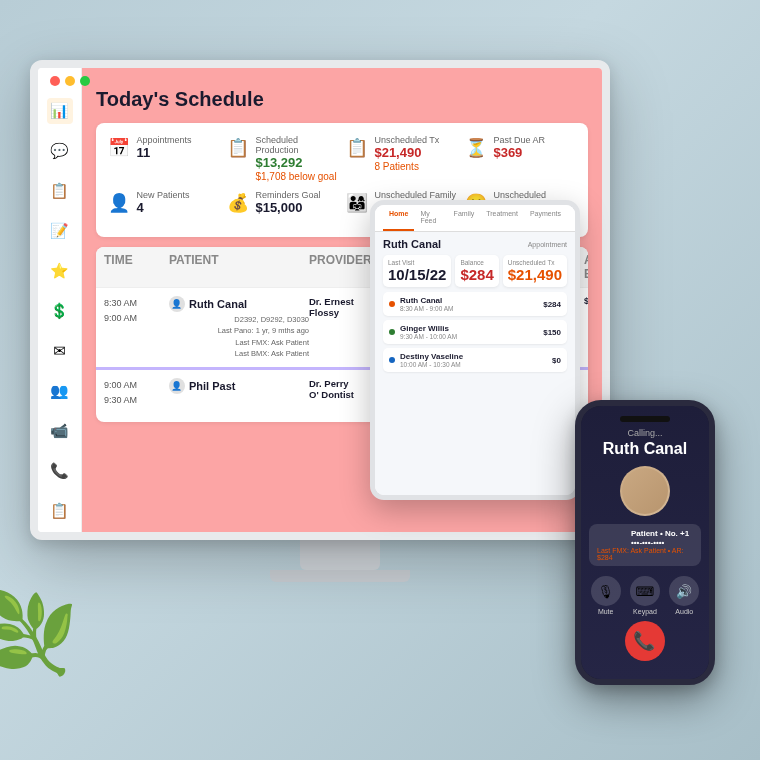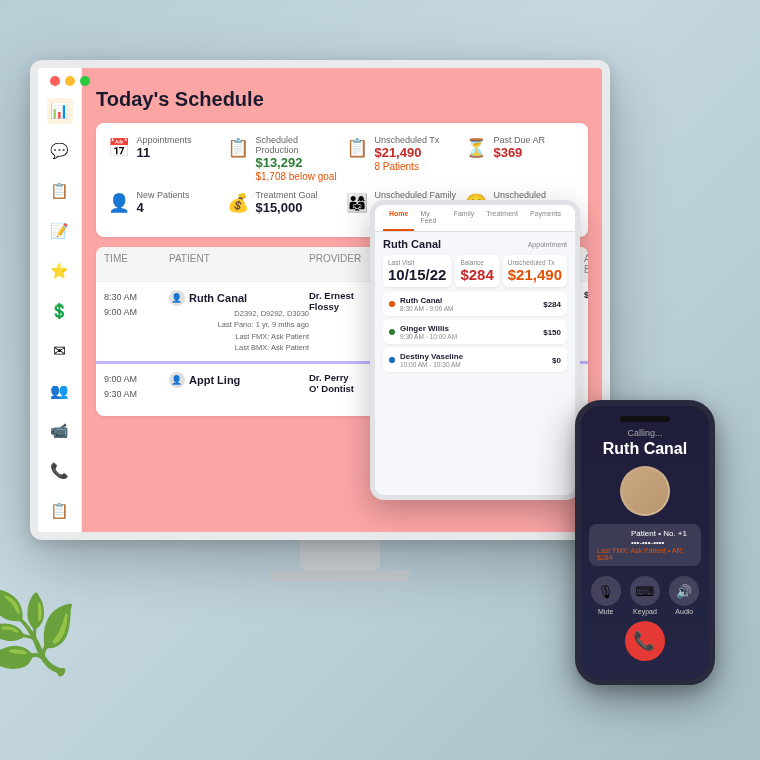--- a/index.html
+++ b/index.html
@@ -165,22 +165,22 @@
 
     .table-header {
       display: grid;
       grid-template-columns: 65px 140px 90px 130px 55px 60px;
       background: #f5f5f5;
       padding: 6px 8px;
       border-bottom: 1px solid #eee;
     }
 
     .th {
-      font-size: 10px;
-      font-weight: 400;
+      font-size: 12px;
+      font-weight: 700;
       color: #888;
       text-transform: uppercase;
     }
 
     .table-row {
       display: grid;
       grid-template-columns: 65px 140px 90px 130px 55px 60px;
       padding: 8px;
       border-bottom: 3px solid #c4b5fd;
       align-items: start;
@@ -347,21 +347,21 @@
       background: rgba(255,255,255,0.12);
       border-radius: 8px;
       padding: 5px 8px;
       width: 100%;
       margin-bottom: 6px;
     }
 
     .call-info-value {
       font-size: 8px;
       color: white;
-      font-weight: 400;
+      font-weight: 700;
       padding-left: 34px;
     }
 
     .call-info-sub {
       font-size: 7px;
       color: #e65100;
     }
 
     .phone-actions {
       display: grid;
@@ -616,21 +616,21 @@
         <div class="stat-item">
           <div class="stat-icon">👤</div>
           <div>
             <div class="stat-label">New Patients</div>
             <div class="stat-value">4</div>
           </div>
         </div>
         <div class="stat-item">
           <div class="stat-icon">💰</div>
           <div>
-            <div class="stat-label">Treatment Goal</div>
+            <div class="stat-label">Reminders Goal</div>
             <div class="stat-value">$15,000</div>
           </div>
         </div>
         <div class="stat-item">
           <div class="stat-icon">👨‍👩‍👧</div>
           <div>
             <div class="stat-label">Unscheduled Family</div>
             <div class="stat-value orange">10</div>
           </div>
         </div>
@@ -692,21 +692,21 @@
         </div>
 
         <div class="table-row">
           <div class="time-cell">
             <div>9:00 AM</div>
             <div>9:30 AM</div>
           </div>
           <div>
             <div class="patient-name">
               <div class="patient-avatar">👤</div>
-              <span>Appt Ling</span>
+              <span>Phil Past</span>
             </div>
           </div>
           <div>
             <div class="provider-name">Dr. Perry</div>
             <div class="provider-name">O' Dontist</div>
           </div>
           <div>
             <div class="status-scheduled">
               <span>ℹ</span>
               <span>Scheduled</span>

